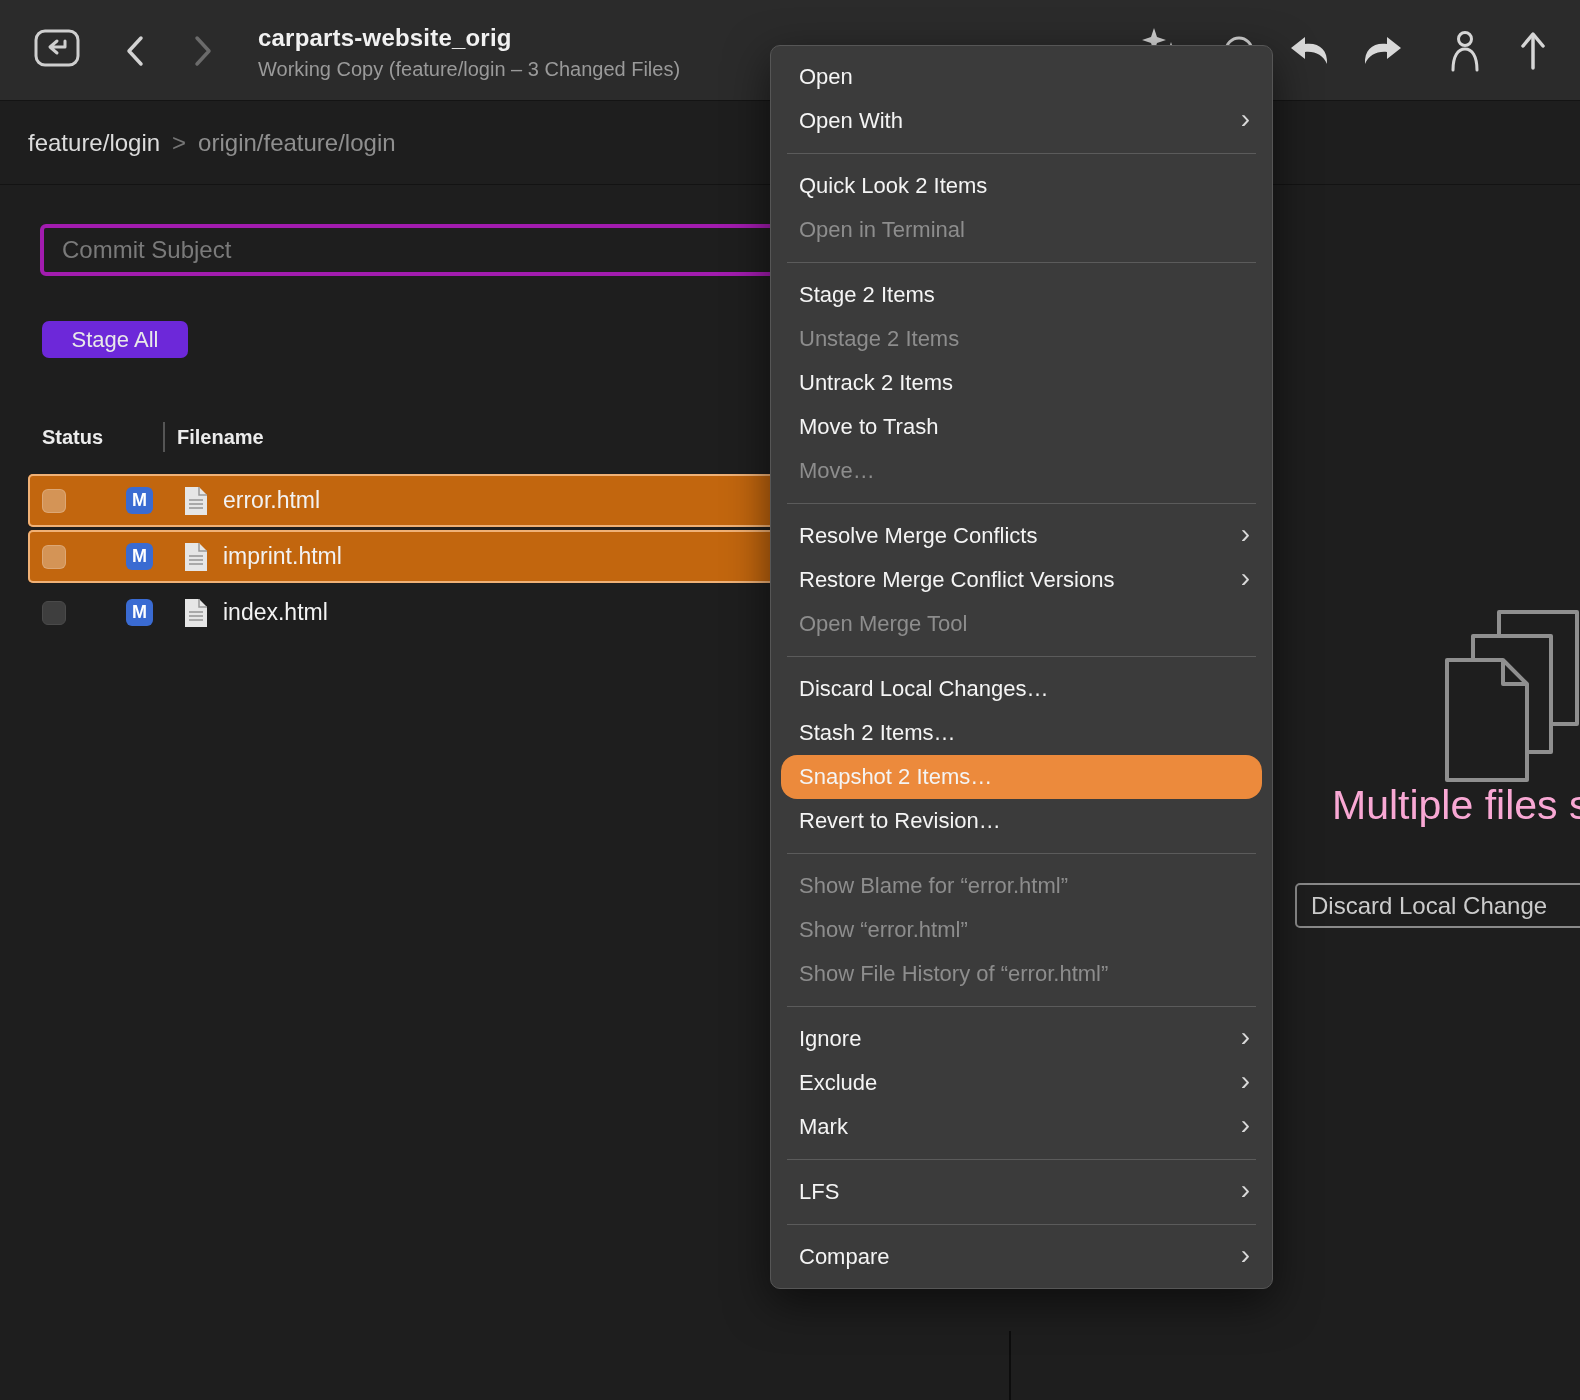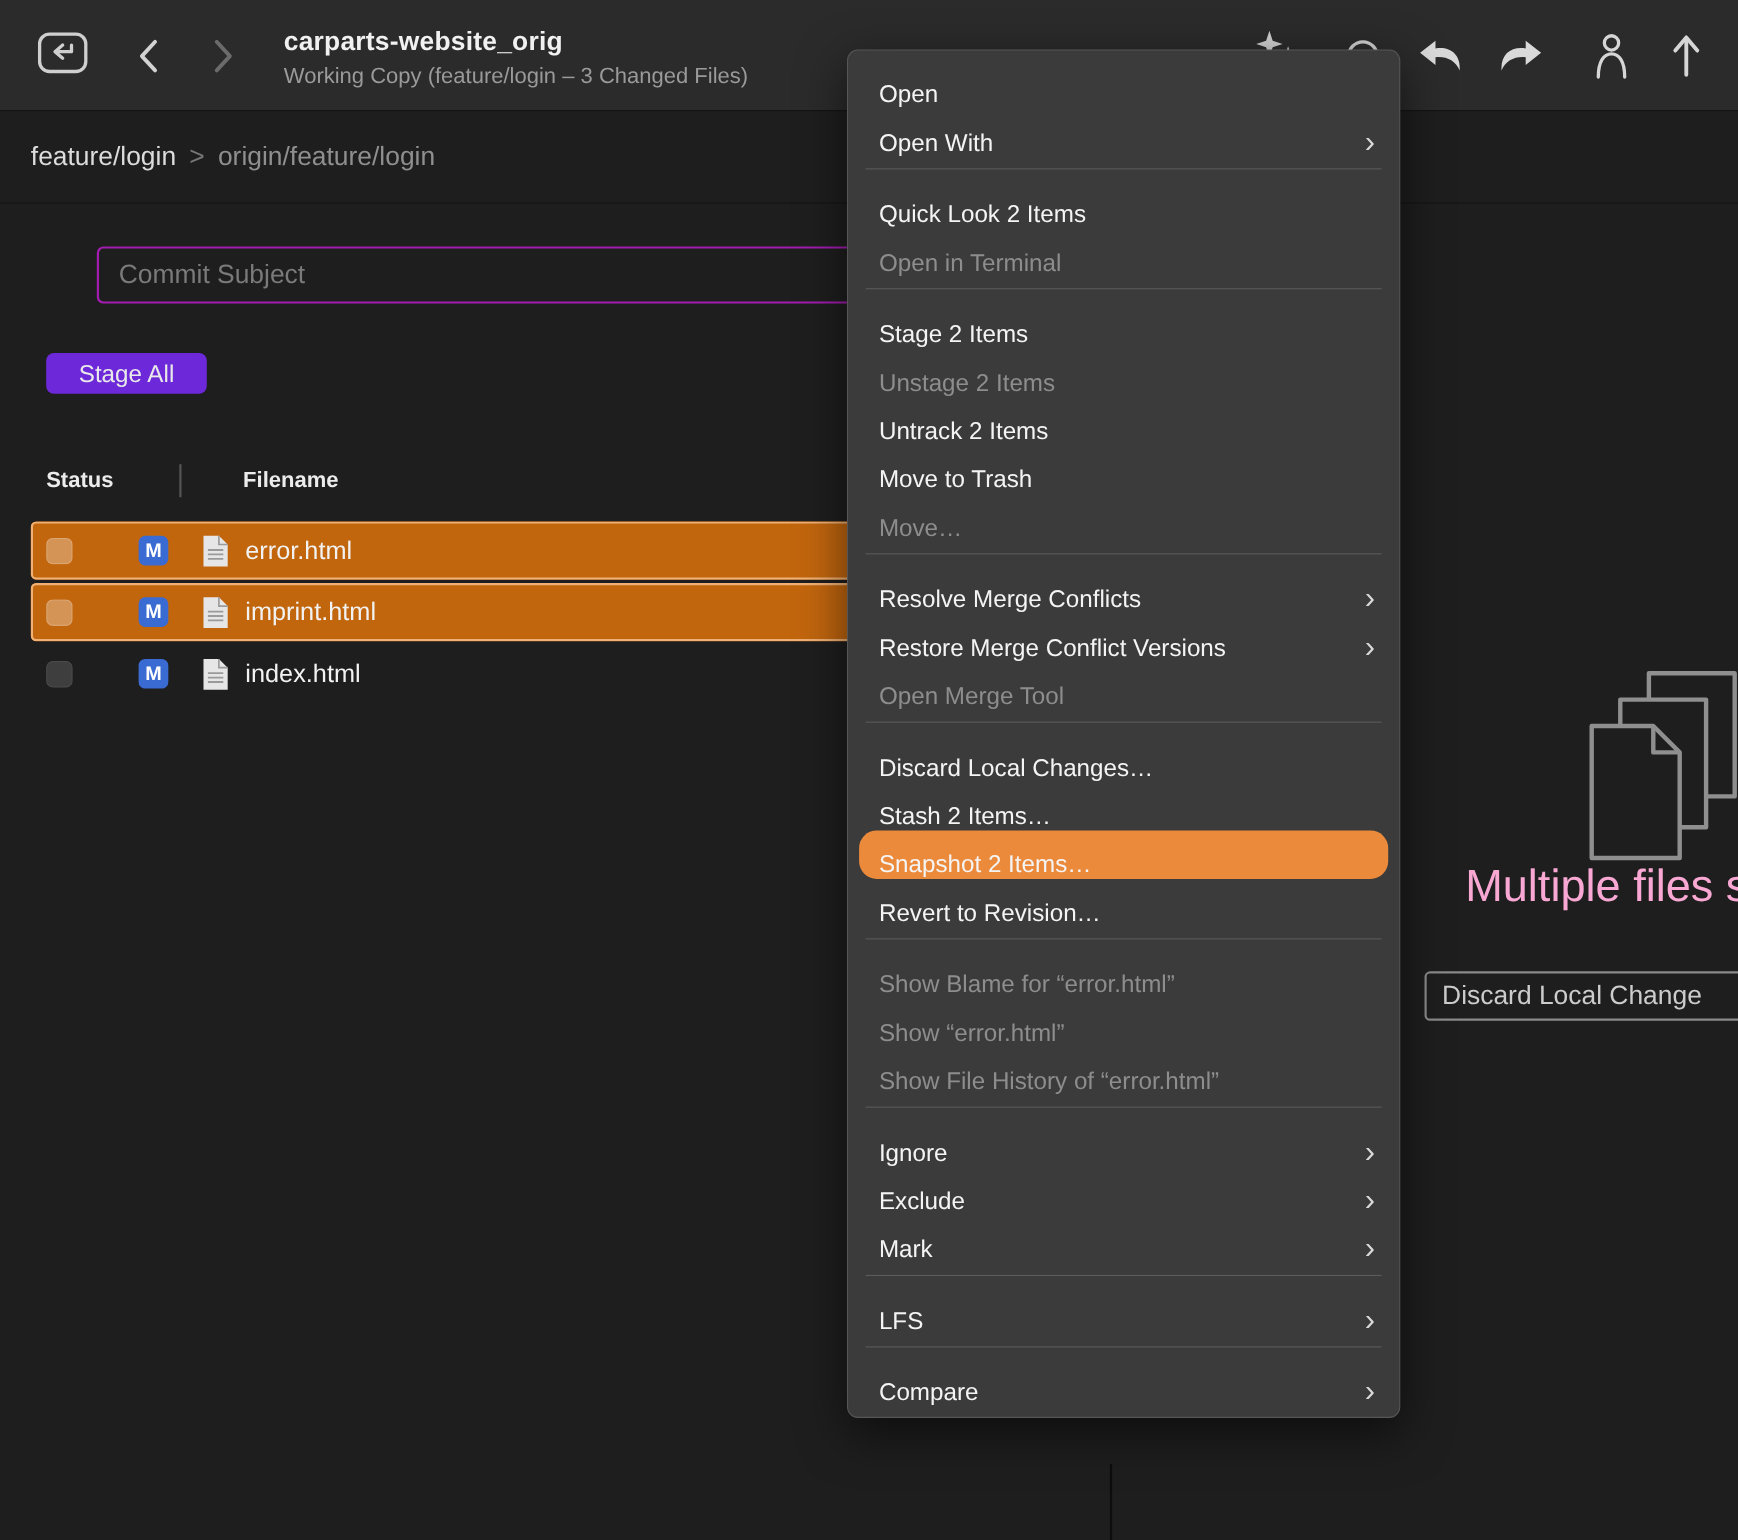--- a/index.html
+++ b/index.html
@@ -30,31 +30,31 @@
 
   
   .breadcrumb{position:absolute;left:0;top:101px;width:1580px;height:84px;display:flex;align-items:center;
     padding-left:28px;box-sizing:border-box;font-size:24px;border-bottom:1px solid rgba(0,0,0,.35);}
   .bc-branch{color:#dcdcdc;}
   .bc-sep{color:#767676;margin:0 12px;}
   .bc-remote{color:#8f8f8f;}
 
   
   .commit-subject{position:absolute;left:40px;top:224px;width:946px;height:52px;box-sizing:border-box;
-    background:#1e1e1e;border:2px solid #a21caf;border-radius:6px;padding:0 18px;
-    font-size:24px;color:#e0e0e0;font-family:inherit;outline:none;margin-left:48px;}
+    background:#1e1e1e;border:4px solid #a21caf;border-radius:6px;padding:0 18px;
+    font-size:24px;color:#e0e0e0;font-family:inherit;outline:none;}
   .commit-subject::placeholder{color:#7a7a7a;}
   .stage-all{position:absolute;left:42px;top:321px;width:146px;height:37px;background:#6d28d9;border:none;
     border-radius:7px;color:#e9e9e9;font-size:22px;font-family:inherit;}
 
   
   .table-header{position:absolute;top:418px;left:0;width:986px;height:40px;}
   .th-status{position:absolute;left:42px;top:8px;font-size:20px;font-weight:700;color:#ececec;}
   .th-divider{position:absolute;left:163px;top:4px;width:2px;height:30px;background:#555;}
-  .th-filename{position:absolute;left:177px;top:8px;font-size:20px;font-weight:700;color:#ececec;margin-left:44px;}
+  .th-filename{position:absolute;left:177px;top:8px;font-size:20px;font-weight:700;color:#ececec;}
   .file-rows{position:absolute;top:474px;left:28px;width:958px;}
   .file-row{height:53px;display:flex;align-items:center;padding-left:14px;border-radius:5px;margin-bottom:3px;}
   .file-row.selected{background:var(--selection-orange,#c2660e);box-shadow:inset 0 0 0 2px var(--selection-outline,#f0b176);}
   .checkbox{width:24px;height:24px;border-radius:6px;background:#3e3e3e;border:1px solid #4a4a4a;box-sizing:border-box;margin-right:60px;flex:none;}
   .file-row.selected .checkbox{background:rgba(255,255,255,.30);border-color:rgba(255,255,255,.18);}
   .badge{width:27px;height:27px;border-radius:6px;background:var(--badge-blue,#3a6bd2);color:#fff;font-weight:700;
     font-size:18px;display:flex;align-items:center;justify-content:center;margin-right:30px;flex:none;}
   .file-icon{margin-right:14px;display:flex;flex:none;}
   .fname{font-size:23px;color:#f2f2f2;}
 
@@ -63,21 +63,21 @@
   .multi-msg{position:absolute;left:1332px;top:782px;font-size:41px;color:#f9a8d4;white-space:nowrap;}
   .discard-btn{position:absolute;left:1295px;top:883px;height:45px;width:300px;box-sizing:border-box;
     background:transparent;border:2px solid #8a8a8a;border-radius:5px;color:#cccccc;font-size:24px;
     text-align:left;padding:0 14px;white-space:nowrap;overflow:hidden;font-family:inherit;}
   .panel-divider{position:absolute;left:1009px;top:1331px;width:2px;height:69px;background:#0d0d0d;}
 
   
   .context-menu{position:absolute;left:770px;top:45px;width:503px;box-sizing:border-box;z-index:20;
     background:#3b3b3b;border:1px solid #565656;border-radius:10px;padding:9px 0;
     box-shadow:0 14px 44px rgba(0,0,0,.55);}
-  .menu-item{height:44px;display:flex;align-items:flex-end;justify-content:space-between;
+  .menu-item{height:44px;display:flex;align-items:center;justify-content:space-between;
     padding:0 22px 0 28px;font-size:22px;color:#f4f4f4;}
   .menu-item.disabled{color:#8d8d8d;}
   .menu-item.highlighted{background:var(--menu-highlight-orange,#ec8a3c);margin:0 10px;
     padding:0 12px 0 18px;border-radius:16px;}
   .mi-chevron{font-size:28px;color:#d9d9d9;line-height:1;margin-top:-4px;}
   .menu-sep{height:1px;background:#5b5b5b;margin:10px 16px;}
 </style>
 </head>
 <body>
 

